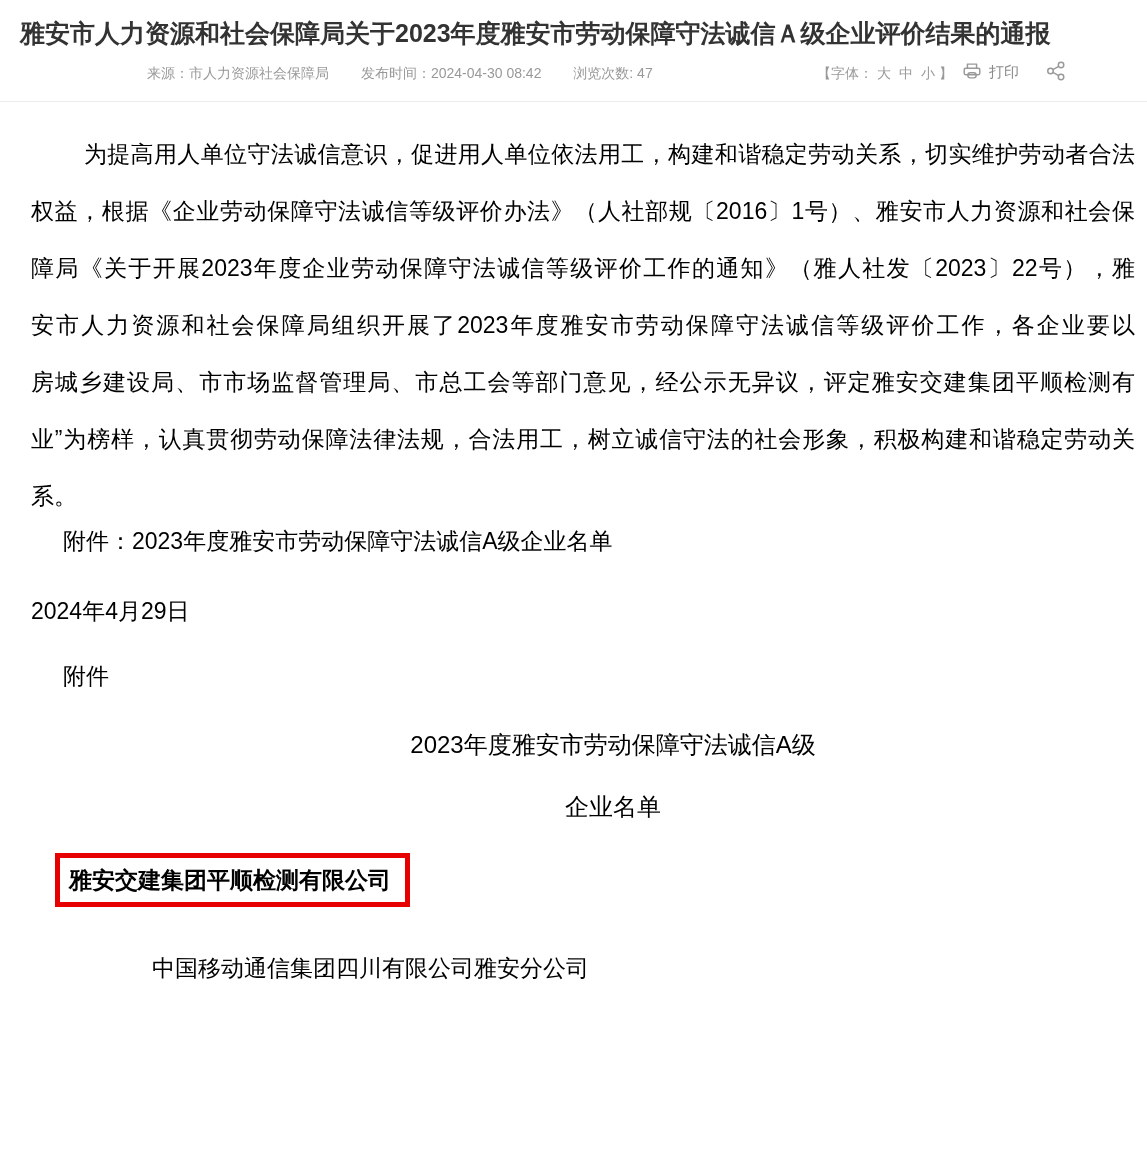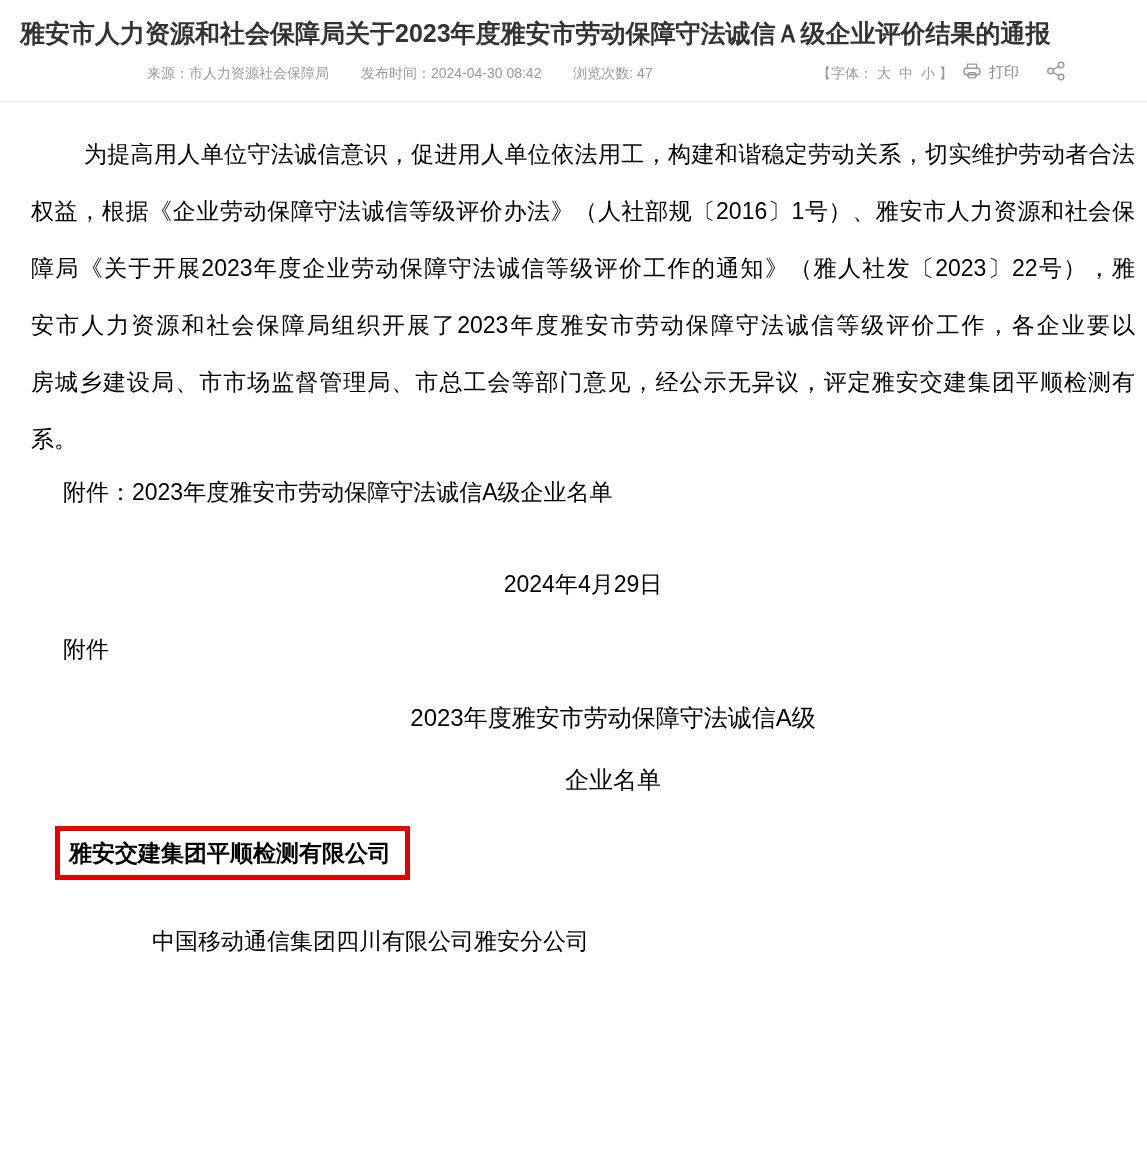--- a/index.html
+++ b/index.html
@@ -70,23 +70,23 @@
   .para-line {
     line-height: 57px;
     text-align: justify;
     text-align-last: justify;
     overflow: hidden;
     white-space: nowrap;
   }
   .para-line.first { text-indent: 2.3em; }
   .para-line.last { text-align-last: left; white-space: normal; }
   .solo { line-height: 32px; }
-  .attach-ref   { margin-top: 8px;  padding-left: 32px; }
+  .attach-ref   { margin-top: 0;  padding-left: 32px; }
   .signer       { margin-top: 52px; text-align: right; }
-  .issue-date   { margin-top: 60px; text-align: center; }
+  .issue-date   { margin-top: 38px; text-align: left; }
   .attach-label { margin-top: 33px; padding-left: 32px; }
   .center-line {
     text-align: center;
     position: relative;
     left: 30px;
     font-size: 24px;
     line-height: 34px;
   }
   .center-line.t1 { margin-top: 36px; }
   .center-line.t2 { margin-top: 28px; }
@@ -150,20 +150,21 @@
   </div>
 
   <div class="content">
 
     <div>
       <div class="para-line first">为提高用人单位守法诚信意识，促进用人单位依法用工，构建和谐稳定劳动关系，切实维护劳动者合法</div>
       <div class="para-line">权益，根据《企业劳动保障守法诚信等级评价办法》（人社部规〔2016〕1号）、雅安市人力资源和社会保</div>
       <div class="para-line">障局《关于开展2023年度企业劳动保障守法诚信等级评价工作的通知》（雅人社发〔2023〕22号），雅</div>
       <div class="para-line">安市人力资源和社会保障局组织开展了2023年度雅安市劳动保障守法诚信等级评价工作，各企业要以</div>
       <div class="para-line">房城乡建设局、市市场监督管理局、市总工会等部门意见，经公示无异议，评定雅安交建集团平顺检测有</div>
+      <div class="para-line">业”为榜样，认真贯彻劳动保障法律法规，合法用工，树立诚信守法的社会形象，积极构建和谐稳定劳动关</div>
       <div class="para-line last">系。</div>
     </div>
 
     <div class="solo attach-ref">附件：2023年度雅安市劳动保障守法诚信A级企业名单</div>
 
     <div class="solo issue-date">2024年4月29日</div>
 
     <div class="solo attach-label">附件</div>
 
     <div class="center-line t1">2023年度雅安市劳动保障守法诚信A级</div>

